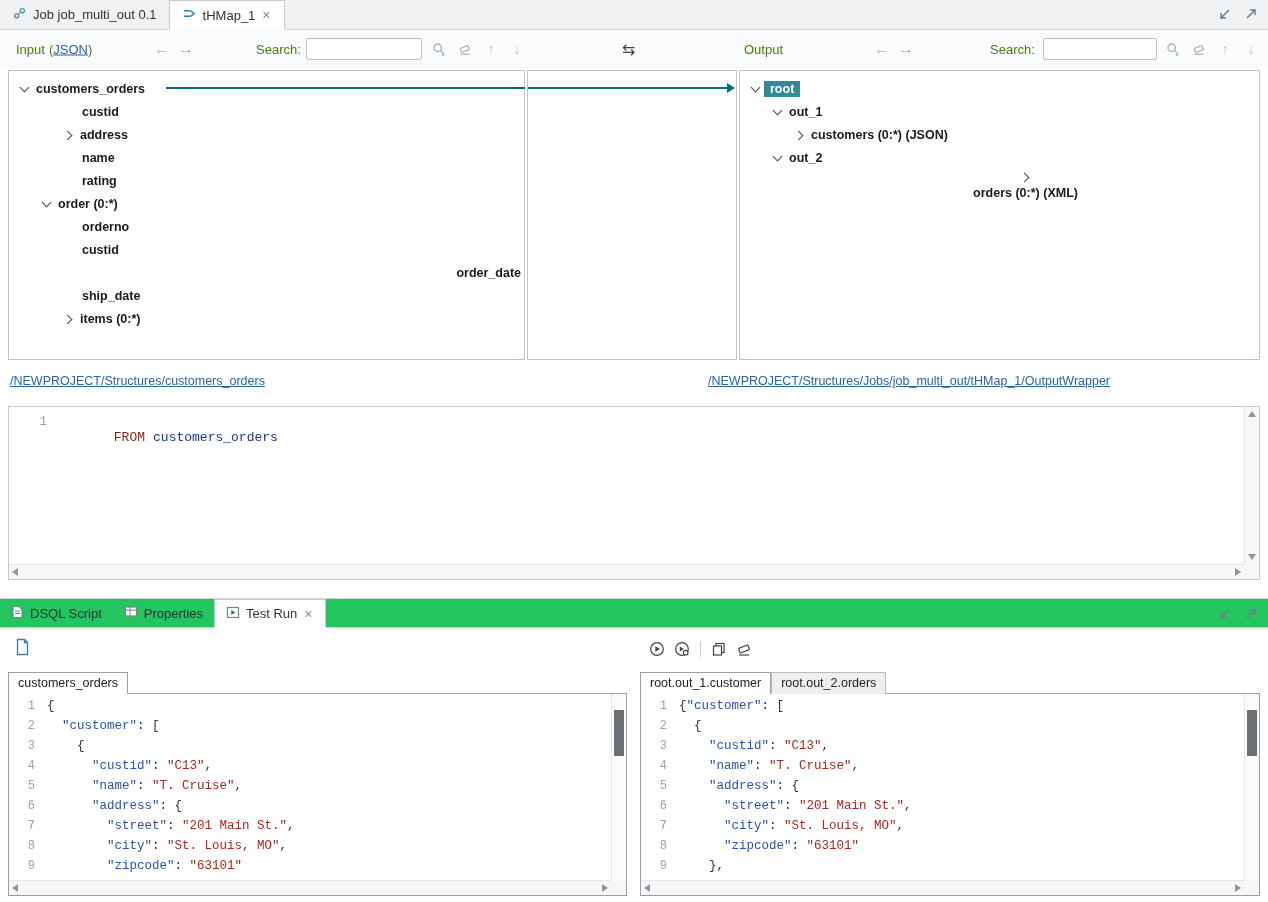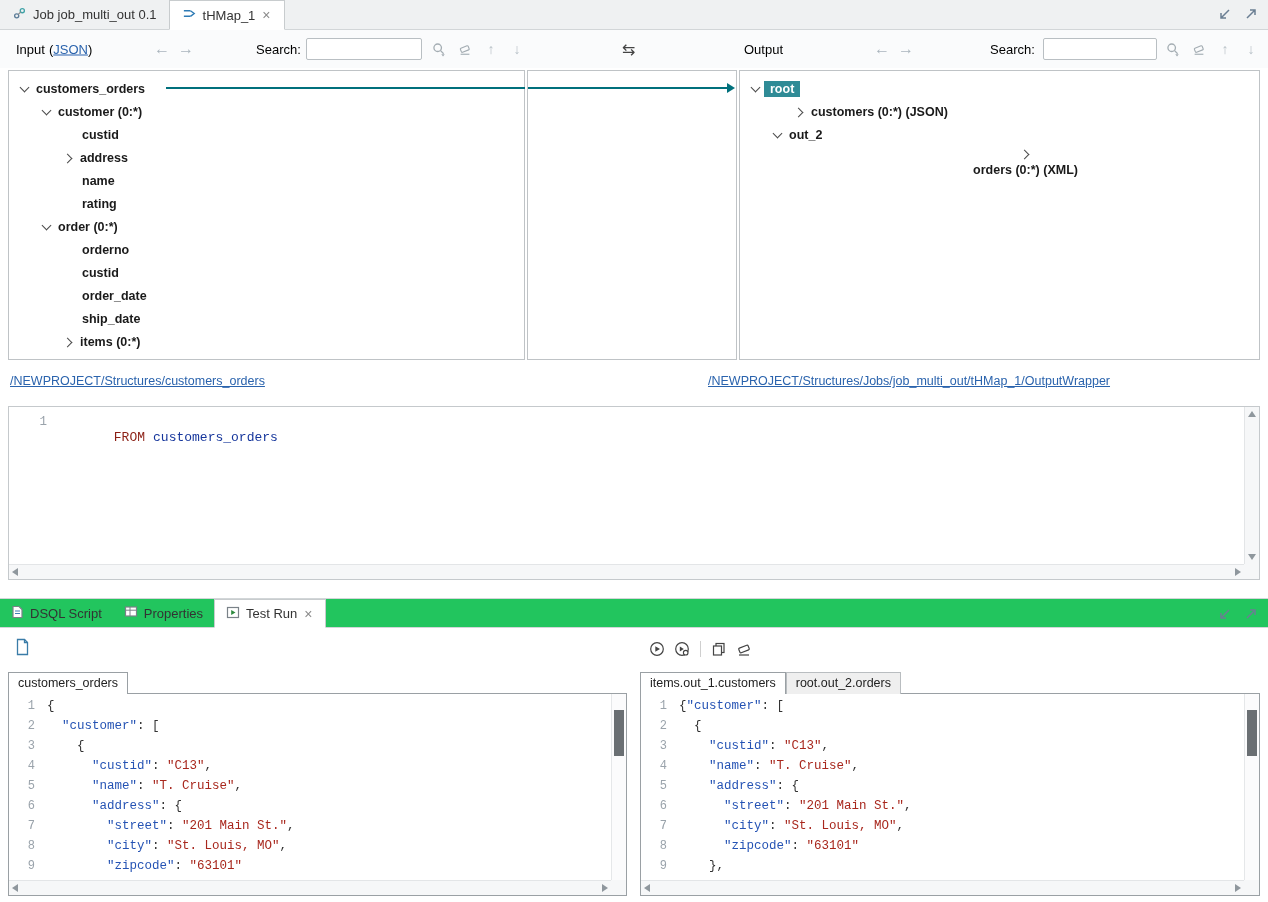--- a/index.html
+++ b/index.html
@@ -12,21 +12,21 @@
                  background:#eff1f2; border-bottom:1px solid #d2d6d8; display:flex; align-items:stretch; }
   .etab { display:flex; align-items:center; gap:6px; padding:0 12px; font-size:13px; color:#333; }
   .etab.active { background:#fff; border:1px solid #c8ccce; border-bottom:1px solid #fff; margin-bottom:-1px; }
   .tab-close { color:#8a8a8a; font-size:14px; line-height:1; padding:0 1px; cursor:pointer; }
   .corner-icons { position:absolute; right:10px; top:7px; display:flex; gap:12px; }
   .corner-icons span { display:inline-flex; cursor:pointer; }
 
   
   .maptoolbar { position:absolute; left:0; top:30px; width:1268px; height:38px; background:#fafbfc; }
   .maptoolbar > div { position:absolute; top:50%; transform:translateY(-50%); display:flex; align-items:center; }
-  .tb-label { font-size:13px; color:#000000; }
+  .tb-label { font-size:13px; color:#4d7c0f; }
   .tb-link { color:#2a63ad; text-decoration:underline; cursor:pointer; }
   .nav-arrow { font-size:16px; color:#a9b4bc; padding:0 4px; cursor:default; }
   .search-input { width:116px; height:22px; border:1px solid #b9bfc3; background:#fff; border-radius:2px;
                   font-size:12px; padding:0 5px; font-family:"Liberation Sans",sans-serif; }
   .icon-btn { display:inline-flex; align-items:center; justify-content:center; width:18px; height:18px; cursor:pointer; }
   .dis-arrow { font-size:14px; color:#b9c2c8; }
   .swap-glyph { font-size:16px; color:#444; }
 
   
   .map-panel { position:absolute; top:70px; height:290px; background:#fff; border:1px solid #bfc3c6; }
@@ -214,24 +214,20 @@
       <span class="icon-btn dis-arrow">↓</span>
     </div>
   </div>
 
   <div class="map-panel left">
     <div class="tree" id="input-tree">
         <div class="tree-row" style="padding-left: 8px;">
           <span class="chev down"></span>
           <span class="tree-label">customers_orders</span>
         </div>
-        <div class="tree-row" style="padding-left: 30px;">
-          <span class="chev down"></span>
-          <span class="tree-label">customer (0:*)</span>
-        </div>
         <div class="tree-row" style="padding-left: 52px;">
           <span class="chev-spacer"></span>
           <span class="tree-label">custid</span>
         </div>
         <div class="tree-row" style="padding-left: 52px;">
           <span class="chev right"></span>
           <span class="tree-label">address</span>
         </div>
         <div class="tree-row" style="padding-left: 52px;">
           <span class="chev-spacer"></span>
@@ -246,40 +242,44 @@
           <span class="tree-label">order (0:*)</span>
         </div>
         <div class="tree-row" style="padding-left: 52px;">
           <span class="chev-spacer"></span>
           <span class="tree-label">orderno</span>
         </div>
         <div class="tree-row" style="padding-left: 52px;">
           <span class="chev-spacer"></span>
           <span class="tree-label">custid</span>
         </div>
-        <div class="tree-row" style="padding-left: 52px;">
+        <div class="tree-row" style="padding-left: 52px; justify-content: flex-end;">
           <span class="chev-spacer"></span>
           <span class="tree-label">order_date</span>
         </div>
         <div class="tree-row" style="padding-left: 52px;">
           <span class="chev-spacer"></span>
           <span class="tree-label">ship_date</span>
         </div>
         <div class="tree-row" style="padding-left: 52px;">
           <span class="chev right"></span>
           <span class="tree-label">items (0:*)</span>
         </div>
       </div>
   </div>
   <div class="map-panel mid"></div>
   <div class="map-panel right">
     <div class="tree" id="output-tree">
         <div class="tree-row" style="padding-left: 8px;">
           <span class="chev down"></span>
           <span class="tree-label selected">root</span>
+        </div>
+        <div class="tree-row" style="padding-left: 30px;">
+          <span class="chev down"></span>
+          <span class="tree-label">out_1</span>
         </div>
         <div class="tree-row" style="padding-left: 52px;">
           <span class="chev right"></span>
           <span class="tree-label">customers (0:*) (JSON)</span>
         </div>
         <div class="tree-row" style="padding-left: 30px;">
           <span class="chev down"></span>
           <span class="tree-label">out_2</span>
         </div>
         <div class="tree-row" style="padding-left: 52px; flex-direction: column;">
@@ -410,21 +410,21 @@
       <div class="rp-hsb">
         <span class="tri left"></span>
         <span class="tri right"></span>
       </div>
       <div class="rp-corner"></div>
     </div>
   </div>
 
   <div class="rp rightp">
     <div class="rp-tabs">
-      <div class="rtab">items.out_1.customers</div>
+      <div class="rtab">root.out_1.customer</div>
       <div class="rtab inactive">root.out_2.orders</div>
     </div>
     <div class="rp-body">
       <div class="code-area" id="right-code">
           <div class="code-line"><span class="ln">1</span><span><span class="tok-p">{</span><span class="tok-k">"customer"</span><span class="tok-p">: [</span></span></div>
           <div class="code-line"><span class="ln">2</span><span><span class="tok-p">  {</span></span></div>
           <div class="code-line"><span class="ln">3</span><span><span class="tok-p">    </span><span class="tok-k">"custid"</span><span class="tok-p">: </span><span class="tok-v">"C13"</span><span class="tok-p">,</span></span></div>
           <div class="code-line"><span class="ln">4</span><span><span class="tok-p">    </span><span class="tok-k">"name"</span><span class="tok-p">: </span><span class="tok-v">"T. Cruise"</span><span class="tok-p">,</span></span></div>
           <div class="code-line"><span class="ln">5</span><span><span class="tok-p">    </span><span class="tok-k">"address"</span><span class="tok-p">: {</span></span></div>
           <div class="code-line"><span class="ln">6</span><span><span class="tok-p">      </span><span class="tok-k">"street"</span><span class="tok-p">: </span><span class="tok-v">"201 Main St."</span><span class="tok-p">,</span></span></div>

